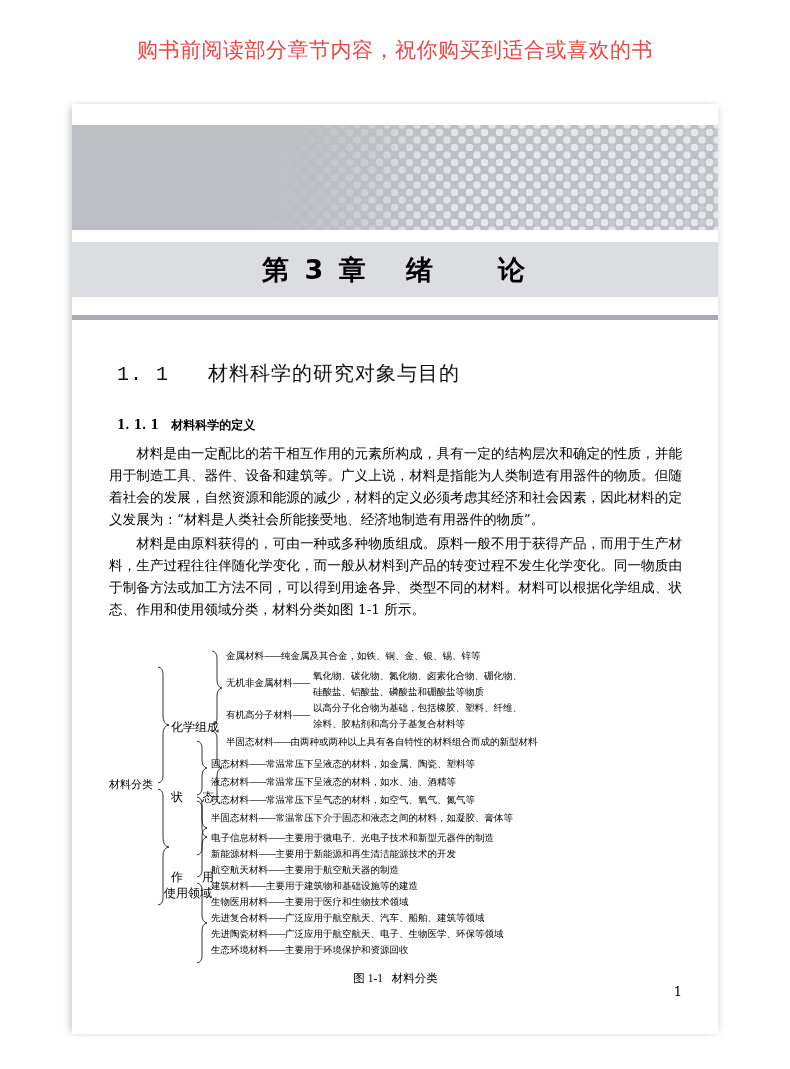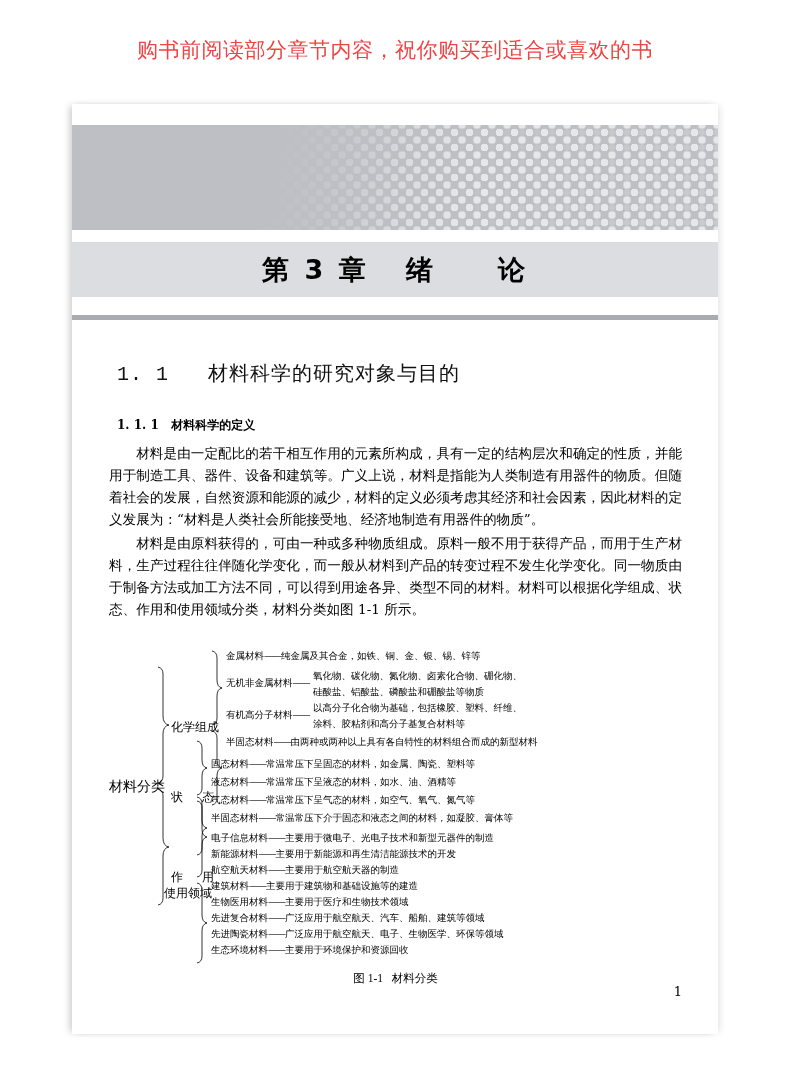--- a/index.html
+++ b/index.html
@@ -165,21 +165,21 @@
     line-height: 1.1;
   }
   .tree .node {
     position: absolute;
     white-space: nowrap;
     font-size: 9.5px;
   }
   .tree .root-label {
     position: absolute;
     white-space: pre;
-    font-size: 14px;
+    font-size: 11px;
   }
   .tree .grp-label {
     position: absolute;
     white-space: pre;
     font-size: 12px;
   }
   .tree .dash {
     letter-spacing: -1px;
   }
   
@@ -276,21 +276,21 @@
       <div class="node" style="left:204px; top:54px;">以高分子化合物为基础，包括橡胶、塑料、纤维、</div>
       <div class="node" style="left:204px; top:70px;">涂料、胶粘剂和高分子基复合材料等</div>
 
       <div class="node" style="left:117px; top:88px;">
         <span>半固态材料</span><span class="dash">——</span><span>由两种或两种以上具有各自特性的材料组合而成的新型材料</span>
       </div>
 
       <div class="grp-label" style="left:62px; top:142px;">状     态</div>
 
       <div class="node" style="left:102px; top:110px;">
-        <span>固态材料</span><span class="dash">——</span><span>常温常压下呈固态的材料，如金属、陶瓷、塑料等</span>
+        <span>固态材料</span><span class="dash">——</span><span>常温常压下呈液态的材料，如金属、陶瓷、塑料等</span>
       </div>
       <div class="node" style="left:102px; top:128px;">
         <span>液态材料</span><span class="dash">——</span><span>常温常压下呈液态的材料，如水、油、酒精等</span>
       </div>
       <div class="node" style="left:102px; top:146px;">
         <span>气态材料</span><span class="dash">——</span><span>常温常压下呈气态的材料，如空气、氧气、氮气等</span>
       </div>
       <div class="node" style="left:102px; top:164px;">
         <span>半固态材料</span><span class="dash">——</span><span>常温常压下介于固态和液态之间的材料，如凝胶、膏体等</span>
       </div>

